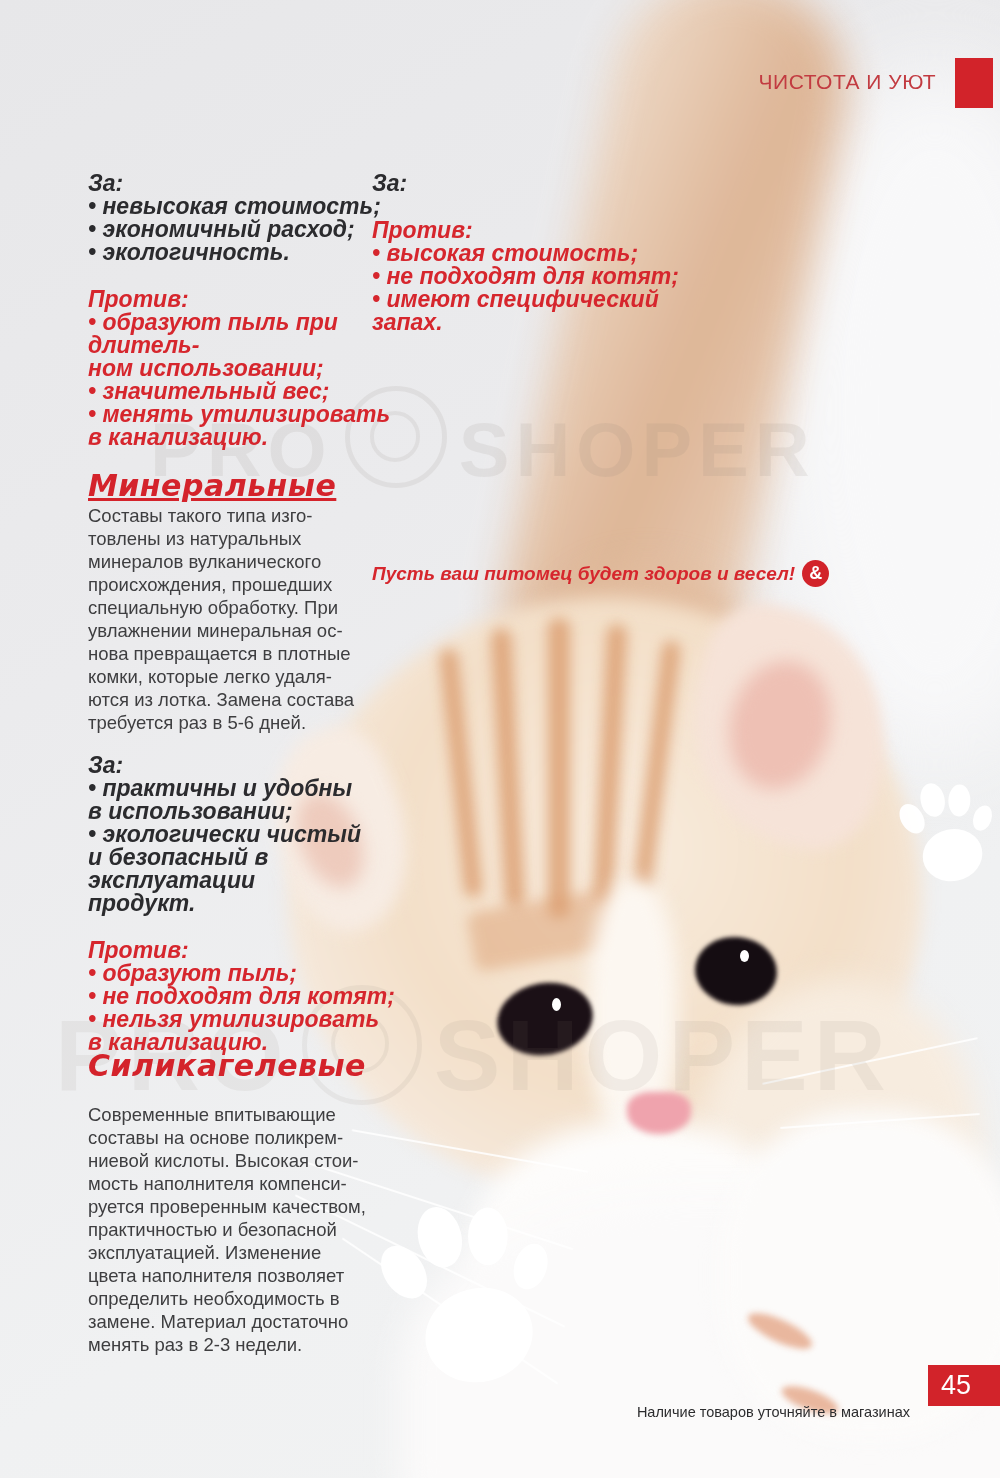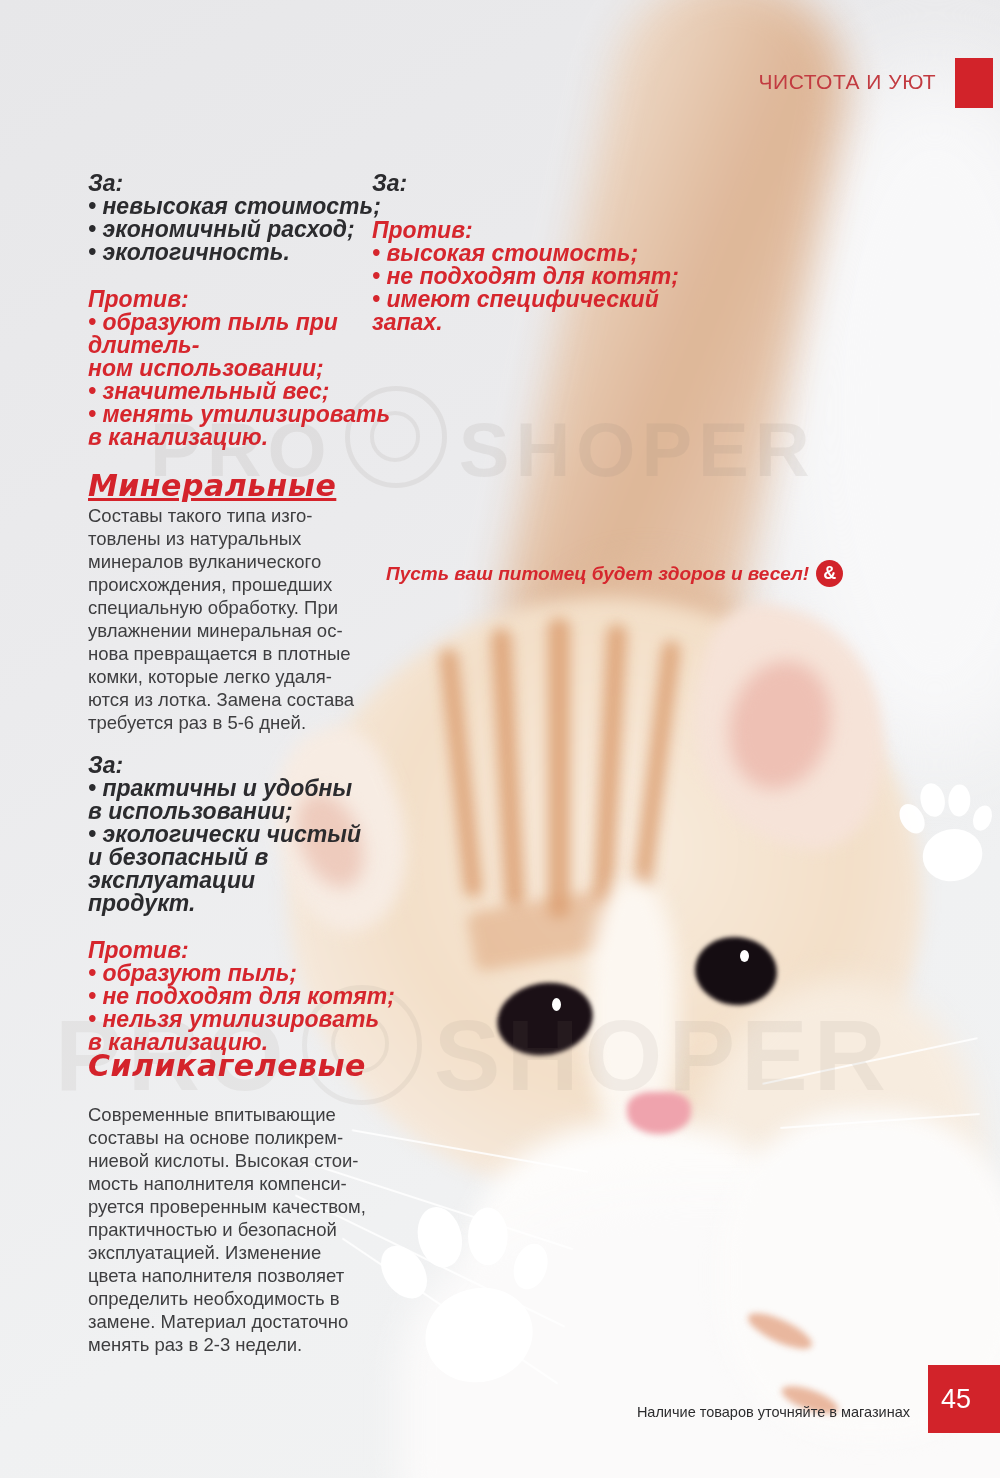--- a/index.html
+++ b/index.html
@@ -69,21 +69,21 @@
   .list{font-size:23px;line-height:23px;font-weight:700;font-style:italic;width:345px;}
   .dark{color:#2b2b2e;}
   .red{color:#d6262d;}
   .cons-gap{margin-top:24px;}
   .script-h{font-size:30px;font-weight:700;font-style:italic;color:#d4232b;font-family:"DejaVu Sans",sans-serif;letter-spacing:.5px;}
   .body-t{font-size:18.5px;line-height:23px;color:#3e3e40;}
   .slogan{display:flex;align-items:center;font-size:19px;font-weight:700;font-style:italic;color:#d6262d;}
   .slogan-badge{display:inline-flex;align-items:center;justify-content:center;width:27px;height:27px;margin-left:7px;
     background:#d2232a;color:#fff;border-radius:50%;font-size:18px;font-weight:700;font-style:normal;flex:none;}
   .footer-note{top:1404px;right:90px;font-size:14.5px;color:#2c2c2e;}
-  .page-box{top:1365px;left:928px;width:72px;height:68px;background:#d2232a;color:#fff;font-size:27px;
+  .page-box{top:1365px;left:928px;width:72px;height:41px;background:#d2232a;color:#fff;font-size:27px;
     display:flex;align-items:center;padding-left:13px;box-sizing:border-box;z-index:4;position:absolute;}
 </style>
 </head>
 <body>
 
 <div class="page">
 
   <div>
     <div class="ph ph-bright"></div>
     <div class="ph ph-arm"></div>
@@ -206,21 +206,21 @@
 
   <div class="tx list" style="left:372px;top:172px;">
     <div class="dark">За:</div>
     <div class="red cons-gap">Против:</div>
     <div class="red pl">• высокая стоимость;
 • не подходят для котят;
 • имеют специфический запах.</div>
   </div>
 
 
-  <div class="tx slogan" style="left:372px;top:560px;margin-left:14px;">
+  <div class="tx slogan" style="left:372px;top:560px;">
     <span>Пусть ваш питомец будет здоров и весел!</span>
     <span class="slogan-badge">&amp;</span>
   </div>
 
   <div class="tx footer-note">Наличие товаров уточняйте в магазинах</div>
   <div class="page-box">
     <span>45</span>
   </div>
 
 </div>

